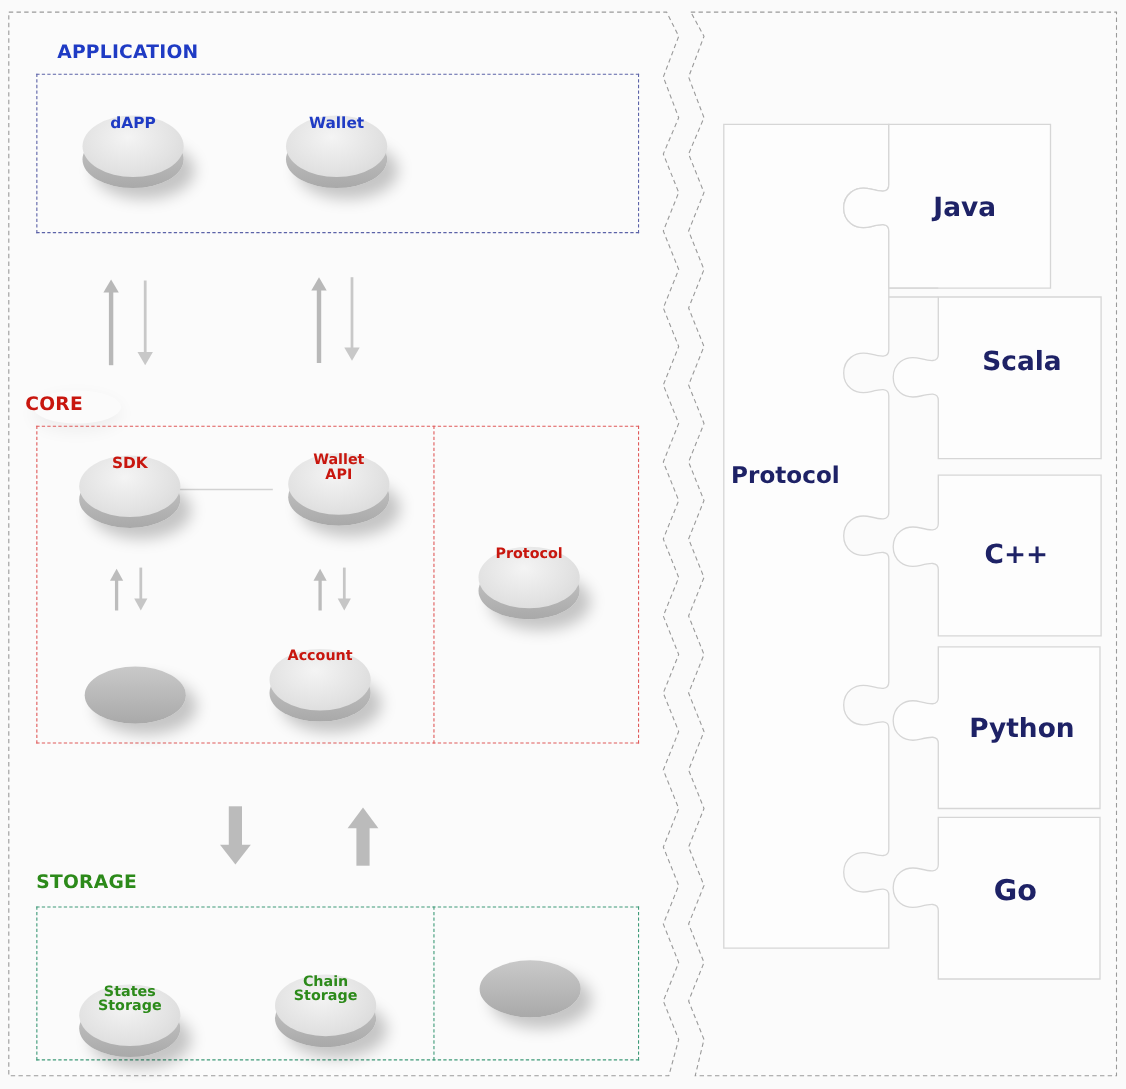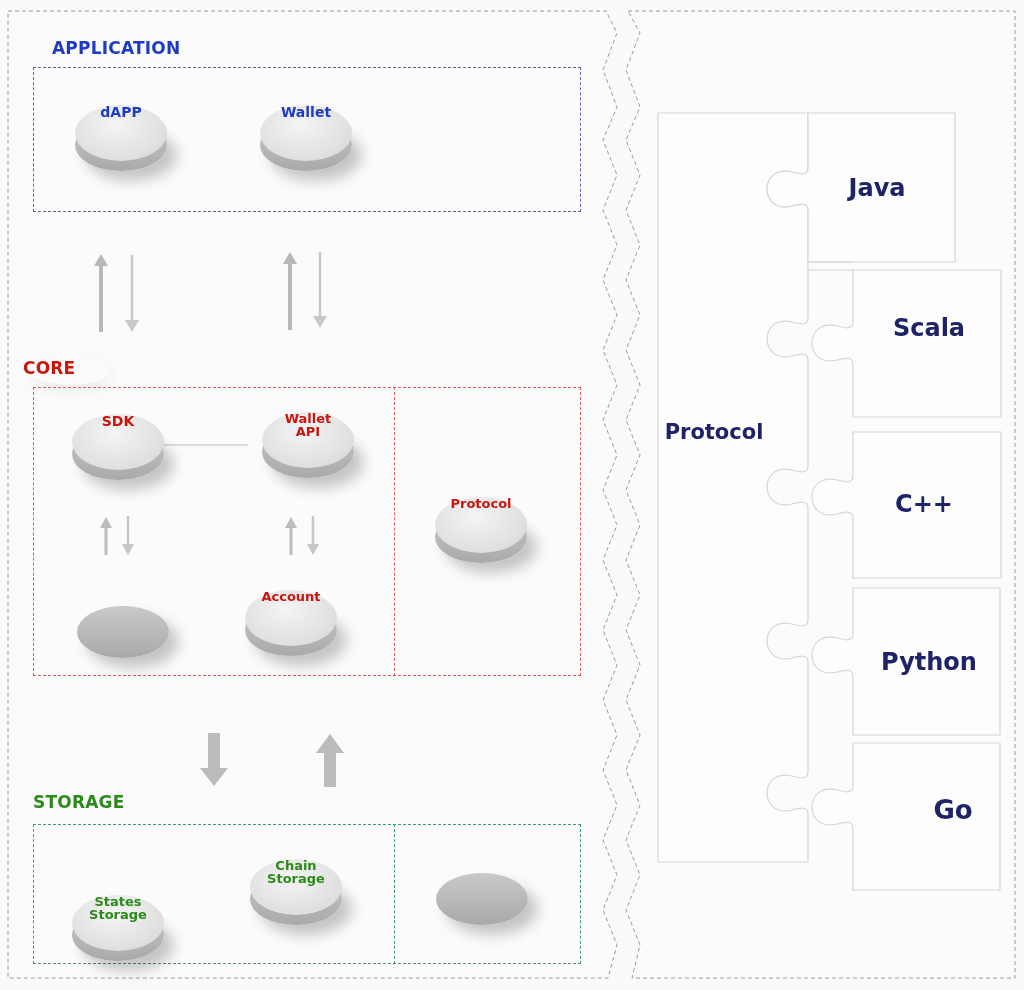--- a/index.html
+++ b/index.html
@@ -135,21 +135,21 @@
 <div class="box box-storage" style="left:33px; top:824px; width:548px; height:140px;"></div>
 <div class="divider div-storage" style="left:394px; top:824px; height:140px;"></div>
 
 <div class="disc" style="left:72px; top:895px;">
   <div class="side"></div>
   <div class="top">
       <span class="label small lbl-green">States
 Storage</span>
     </div>
 </div>
-<div class="disc" style="left:250px; top:859px;">
+<div class="disc" style="left:250px; top:886px;">
   <div class="side"></div>
   <div class="top">
       <span class="label small lbl-green">Chain
 Storage</span>
     </div>
 </div>
 <div class="disc" style="left:436px; top:859px;">
   <div class="side"></div>
 </div>
 
@@ -185,13 +185,13 @@
 
     <path fill="none" d="M808,262 L853,262 M808,270 L853,270"></path>
   </g>
 </svg>
 
 <div class="puzzle-text" style="left:714px; top:432px; font-size:21px;">Protocol</div>
 <div class="puzzle-text" style="left:877px; top:188px;">Java</div>
 <div class="puzzle-text" style="left:929px; top:328px;">Scala</div>
 <div class="puzzle-text" style="left:924px; top:504px;">C++</div>
 <div class="puzzle-text" style="left:929px; top:662px;">Python</div>
-<div class="puzzle-text" style="left:923px; top:810px; font-size:26px;margin-left:30px;">Go</div>
+<div class="puzzle-text" style="left:923px; top:810px; font-size:26px;">Go</div>
 
 </body></html>

